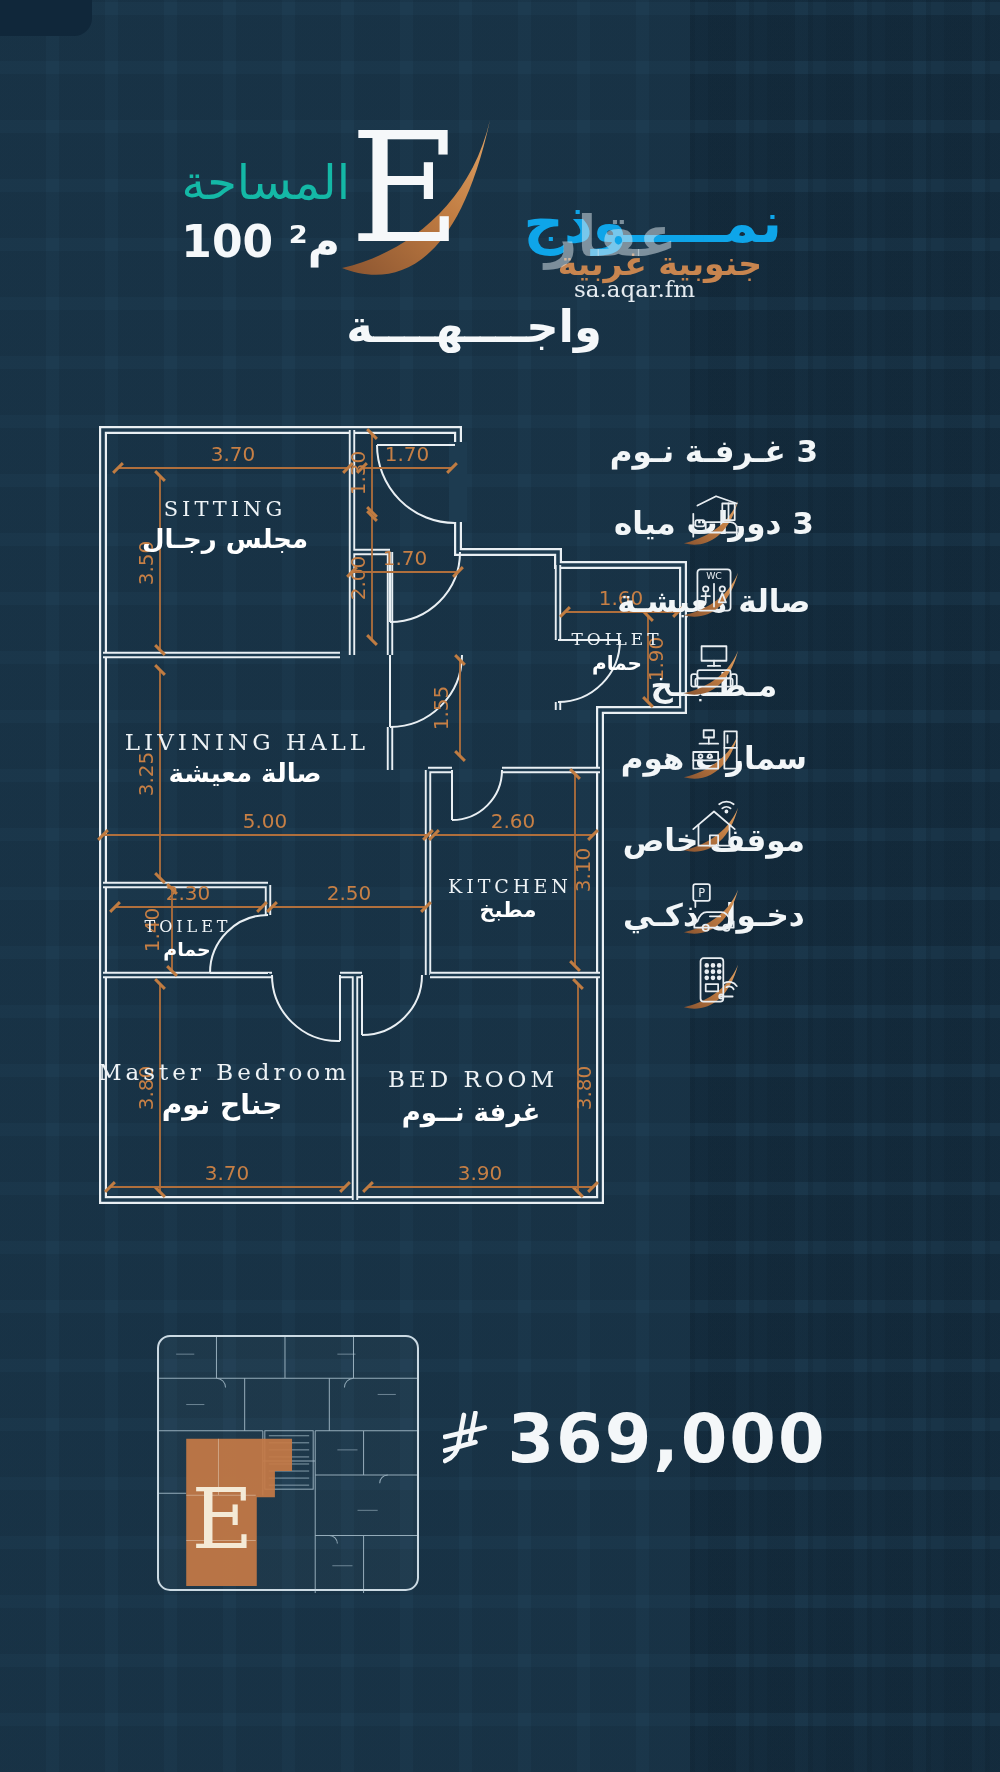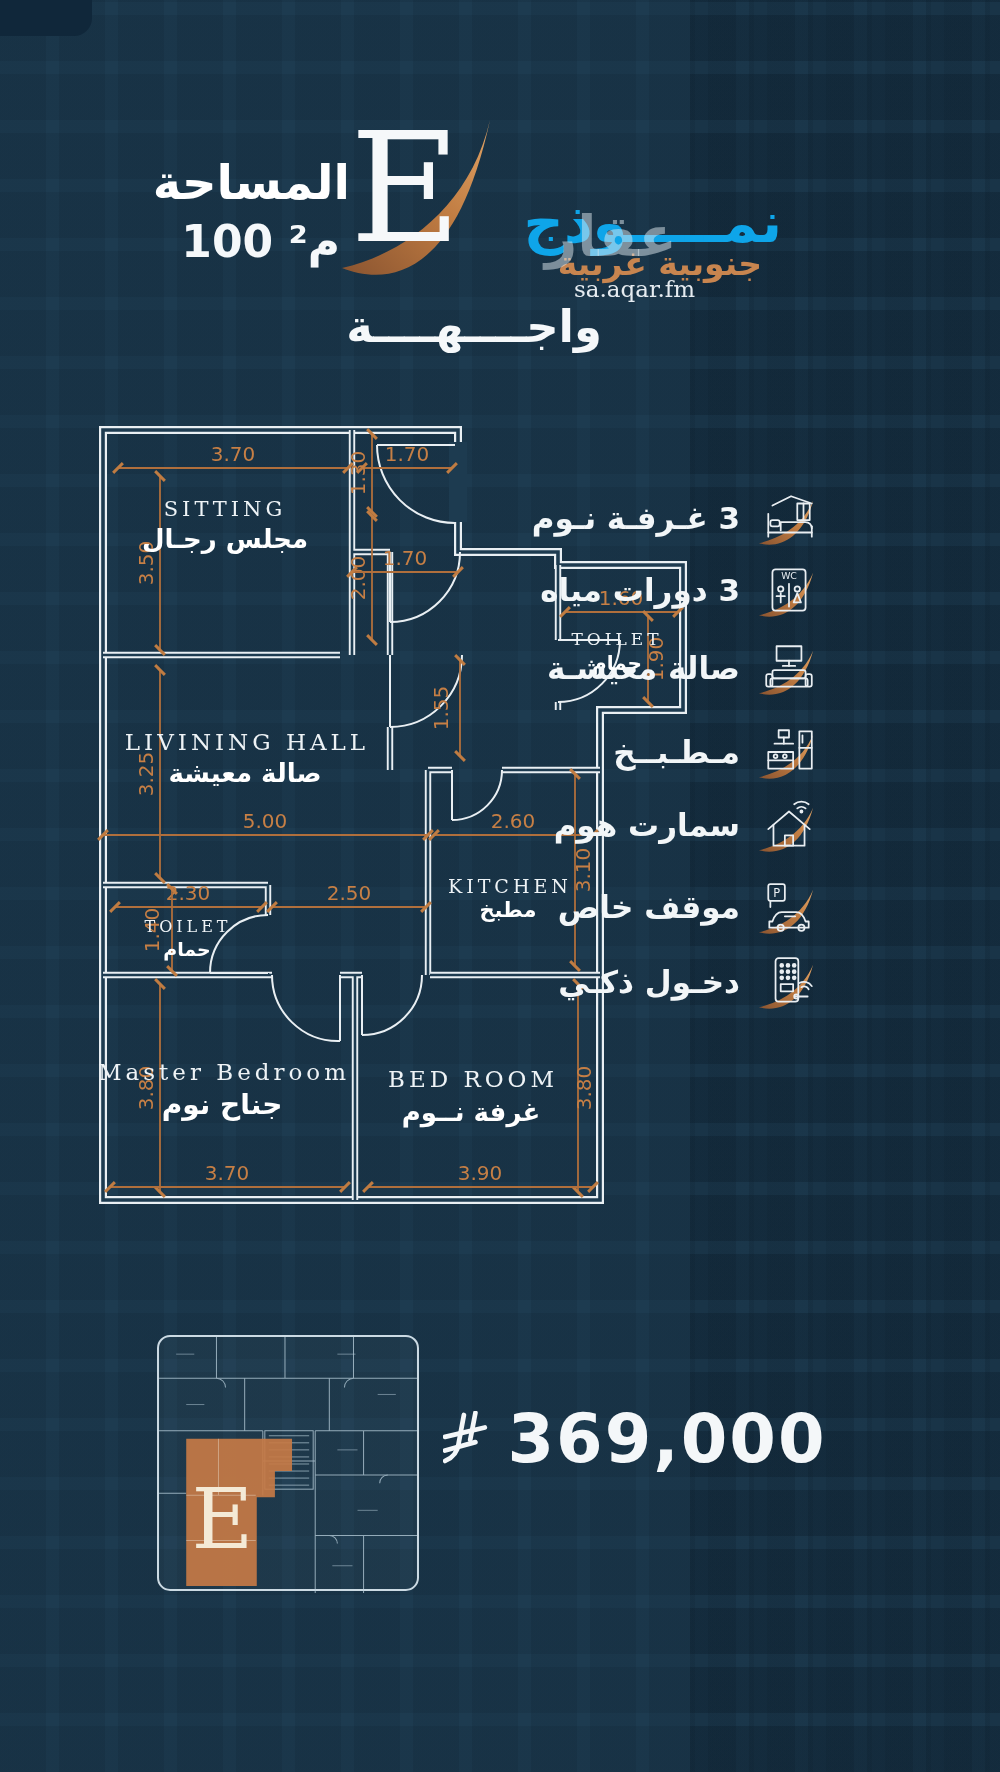--- a/index.html
+++ b/index.html
@@ -20,40 +20,40 @@
     color:#0ea5e9;direction:rtl;white-space:nowrap;margin-top:44px;}
   .orientation{position:absolute;right:238px;top:244px;font-size:33px;font-weight:bold;
     color:#c8854f;direction:rtl;white-space:nowrap;z-index:1;}
   .wm-word{position:absolute;left:545px;top:204px;font-size:56px;font-weight:bold;
     color:rgba(224,233,240,.5);direction:rtl;z-index:2;}
   .wm-site{position:absolute;left:574px;top:276px;font-size:23px;font-weight:normal;
     font-family:"DejaVu Serif",serif;color:rgba(240,246,250,.95);z-index:2;}
   .model-e{position:absolute;left:336px;top:104px;width:165px;height:188px;}
   .model-e .letter{position:absolute;left:14px;top:-10px;font-family:"DejaVu Serif",serif;
     font-size:152px;line-height:190px;color:#f6f8fa;}
-  .area-label{position:absolute;right:650px;top:154px;font-size:48px;font-weight:bold;
-    color:#ffffff;direction:rtl;white-space:nowrap;}
+  .area-label{position:absolute;right:650px;top:154px;font-size:48px;font-weight:normal;
+    color:#14b8a6;direction:rtl;white-space:nowrap;}
   .area-value{position:absolute;right:660px;top:216px;font-size:44px;font-weight:bold;
     color:#f5f8fa;direction:ltr;white-space:nowrap;}
   .facade{position:absolute;left:352px;top:300px;width:250px;text-align:center;
     font-size:45px;font-weight:bold;color:#f5f8fa;direction:rtl;}
   
   .wall8{stroke:#e9eff3;stroke-width:8;fill:none;}
   .wall8i{stroke:#1d3b50;stroke-width:3.6;fill:none;}
   .wall6{stroke:#e9eff3;stroke-width:6.4;fill:none;}
   .wall6i{stroke:#1d3b50;stroke-width:2.6;fill:none;}
   .arc{stroke:#e9eff3;stroke-width:2;fill:none;}
   .leaf{stroke:#e9eff3;stroke-width:2;}
   .dimline{stroke:#b06f3c;stroke-width:1.8;}
   .dim{fill:#c67f45;font-size:20px;font-family:"DejaVu Sans",sans-serif;text-anchor:middle;}
   .rEN{fill:#eef3f6;font-family:"DejaVu Serif",serif;letter-spacing:4px;text-anchor:middle;}
   .rAR{fill:#ffffff;font-weight:bold;text-anchor:middle;direction:rtl;}
   
   .features{position:absolute;right:182px;top:489px;}
-  .feature-row{display:flex;justify-content:flex-end;align-items:center;gap:20px;height:58px;}
+  .feature-row{display:flex;justify-content:flex-end;align-items:center;gap:20px;height:58px;flex-direction:column;}
   .flabel{font-size:31px;font-weight:bold;color:#f2f6f8;direction:rtl;white-space:nowrap;}
   .ficon{position:relative;width:58px;height:58px;flex:0 0 58px;}
   .ficon .sw{position:absolute;left:-8px;top:4px;width:68px;height:58px;z-index:0;}
   .ficon .ic{position:absolute;left:0;top:0;z-index:1;}
   
   .mini-plan{position:absolute;left:156px;top:1334px;width:264px;height:264px;}
   .price{position:absolute;left:420px;top:1400px;width:430px;display:flex;
     align-items:center;justify-content:center;gap:18px;}
   .price .amount{font-size:67px;font-weight:bold;color:#f4f7f9;letter-spacing:2px;}
 </style>

